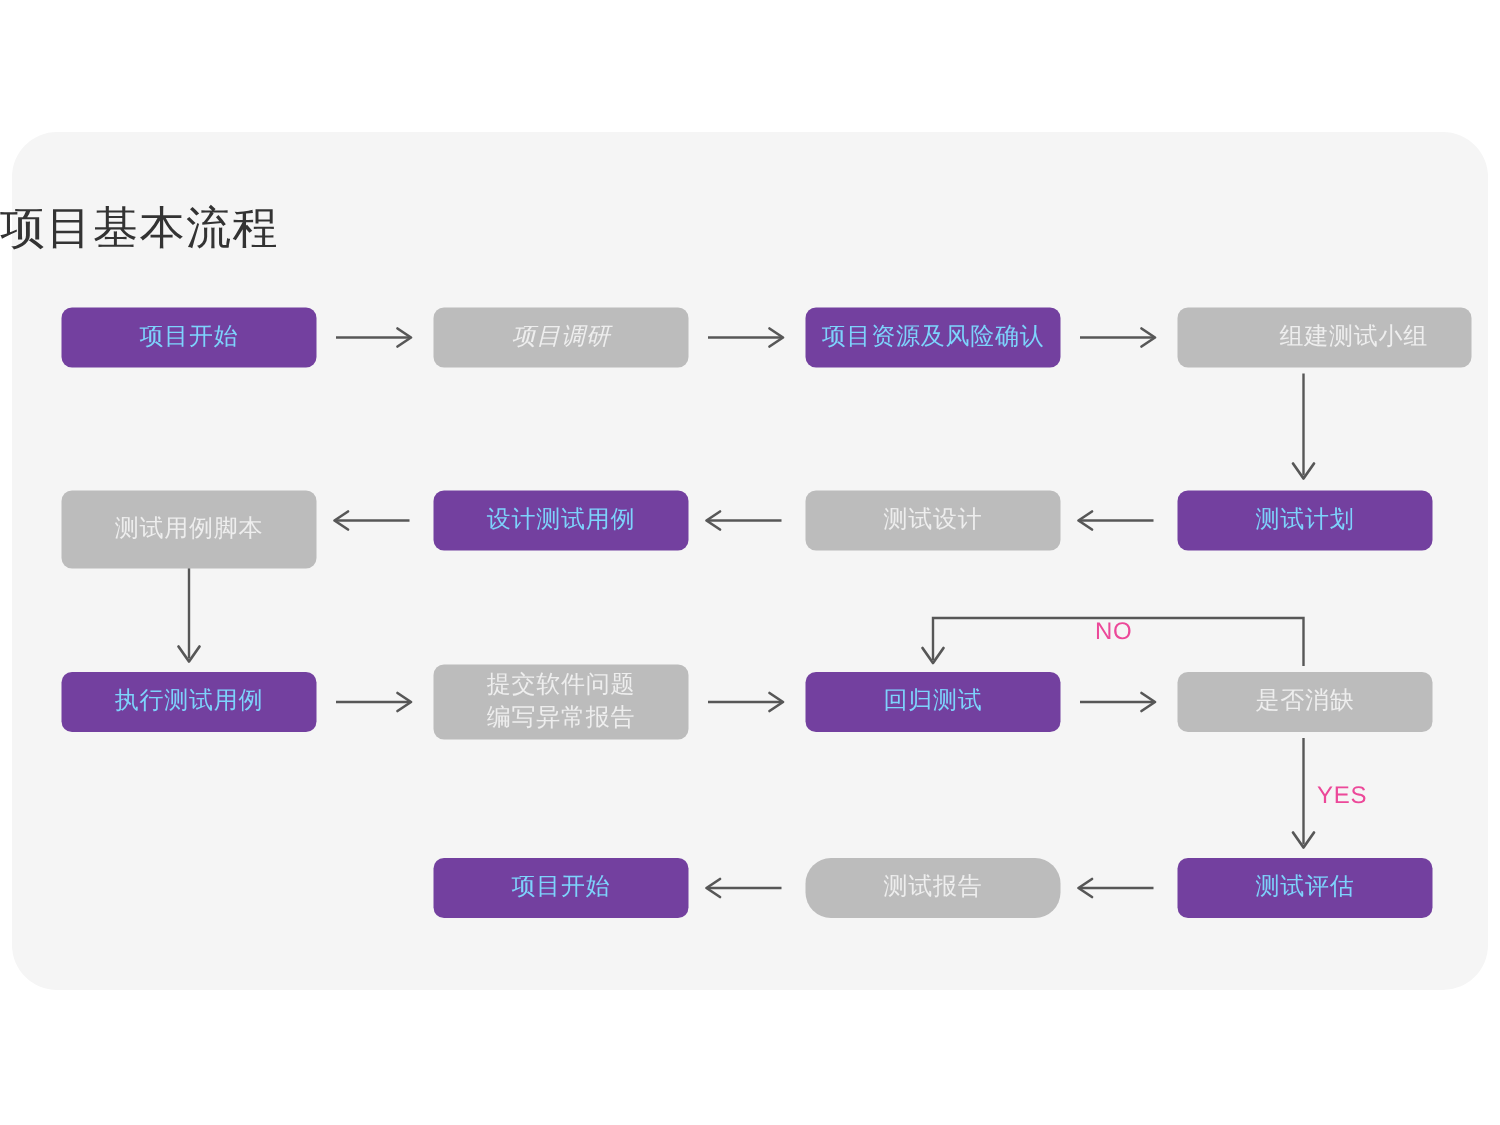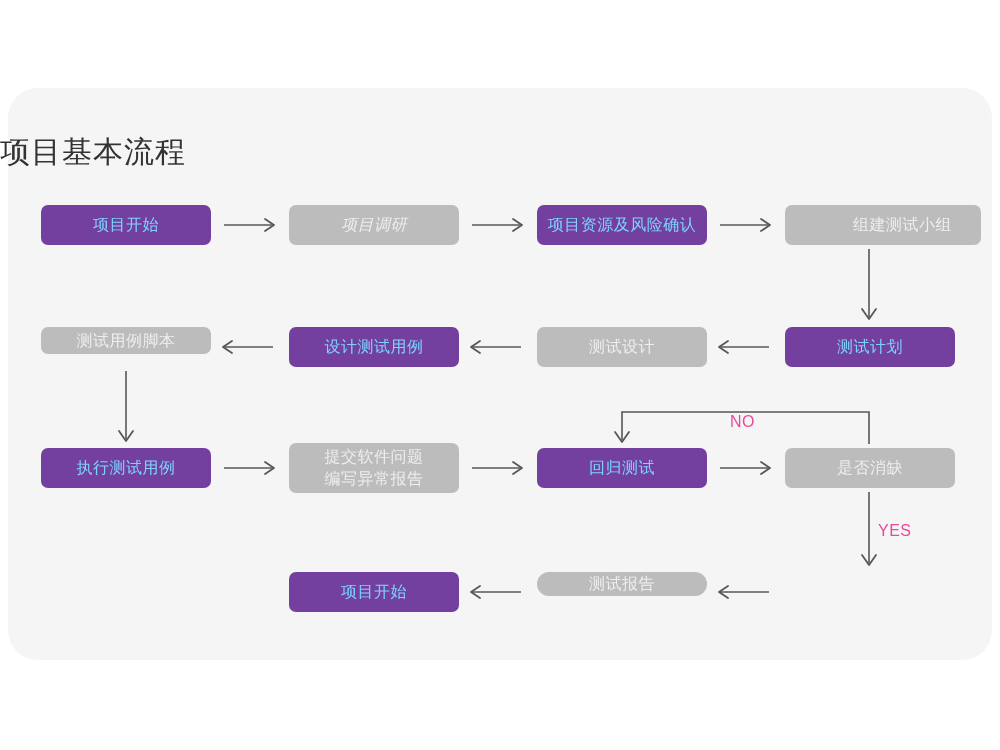--- a/index.html
+++ b/index.html
@@ -188,29 +188,30 @@
   <div class="node purple" style="left:537px; top:205px; width:170px; height:40px;">项目资源及风险确认</div>
 
   <div class="node gray" style="left:785px; top:205px; width:196px; height:40px;padding-left:39px;">组建测试小组</div>
 
   <div class="node purple" style="left:785px; top:327px; width:170px; height:40px;">测试计划</div>
 
   <div class="node gray" style="left:537px; top:327px; width:170px; height:40px;">测试设计</div>
 
   <div class="node purple" style="left:289px; top:327px; width:170px; height:40px;">设计测试用例</div>
 
-  <div class="node gray" style="left:41px;  top:327px; width:170px; height:27px;">测试用例脚本</div>
+  <div class="node gray" style="left:41px;  top:327px; width:170px; height:52px;">测试用例脚本</div>
 
   <div class="node purple" style="left:41px;  top:448px; width:170px; height:40px;">执行测试用例</div>
 
   <div class="node gray" style="left:289px; top:443px; width:170px; height:50px;">提交软件问题
 编写异常报告</div>
 
   <div class="node purple" style="left:537px; top:448px; width:170px; height:40px;">回归测试</div>
 
   <div class="node gray" style="left:785px; top:448px; width:170px; height:40px;">是否消缺</div>
 
-
-  <div class="node gray" style="left:537px; top:572px; width:170px; height:24px;border-radius:17px;">测试报告</div>
+  <div class="node purple" style="left:785px; top:572px; width:170px; height:40px;">测试评估</div>
+
+  <div class="node gray" style="left:537px; top:572px; width:170px; height:40px;border-radius:17px;">测试报告</div>
 
   <div class="node purple" style="left:289px; top:572px; width:170px; height:40px;">项目开始</div>
 
 </div>
 
 </body></html>

